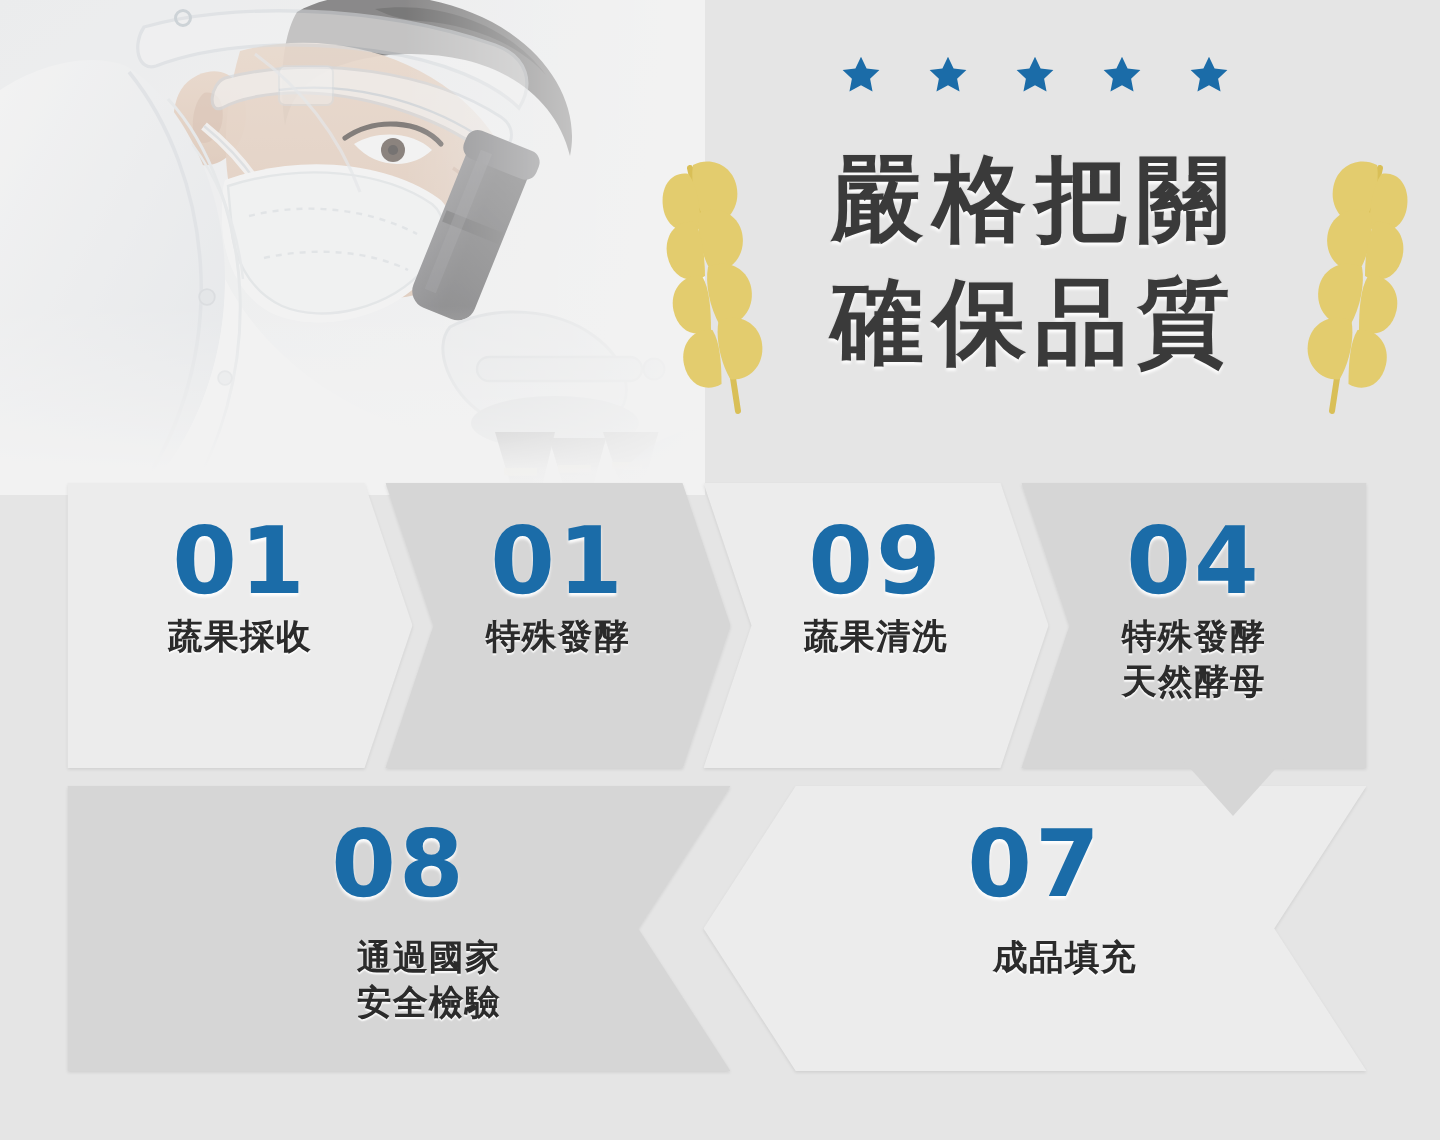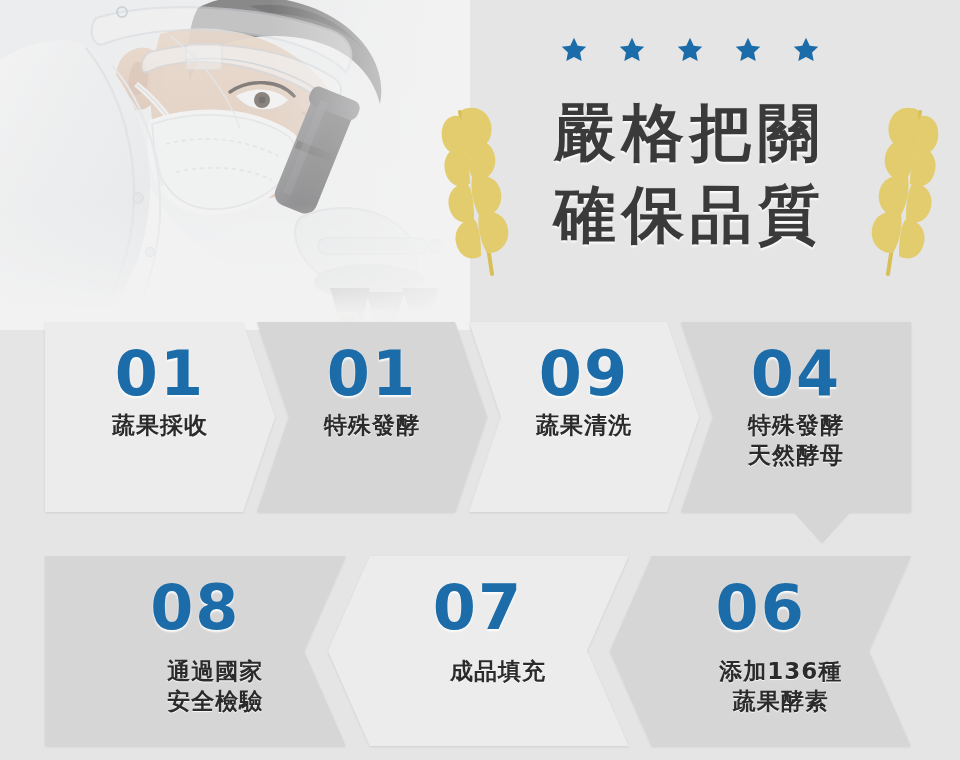--- a/index.html
+++ b/index.html
@@ -97,21 +97,21 @@
 
   .step-row {
     position: absolute;
     left: 45px;
     width: 866px;
     height: 190px;
     display: flex;
     justify-content: flex-end;
   }
   .step-row.row-1 { top: 322px; }
-  .step-row.row-2 { top: 556px; }
+  .step-row.row-2 { top: 524px; }
 
   .step {
     position: relative;
     flex: 1 1 0;
     height: 190px;
     margin-right: -18px;
     display: flex;
     flex-direction: column;
     align-items: center;
     justify-content: flex-start;
@@ -409,29 +409,17 @@
             <path d="M32 0 H230 L198 95 L230 190 H32 L0 95 Z" fill="#ececec"></path>
           </svg>
         </div>
         <div class="step-num">07</div>
         <div class="step-label">
           <span>成品填充</span>
           <span class="l2"></span>
         </div>
       </div>
 
-      <div class="step">
-        <div class="shape">
-          <svg viewBox="0 0 230 190" preserveAspectRatio="none" aria-hidden="true">
-            <path d="M32 0 H230 L198 95 L230 190 H32 L0 95 Z" fill="#d6d6d6"></path>
-          </svg>
-        </div>
-        <div class="step-num">06</div>
-        <div class="step-label">
-          <span>添加136種</span>
-          <span class="l2">蔬果酵素</span>
-        </div>
-      </div>
 
     </div>
 
   </div>
 </div>
 
 </body></html>

